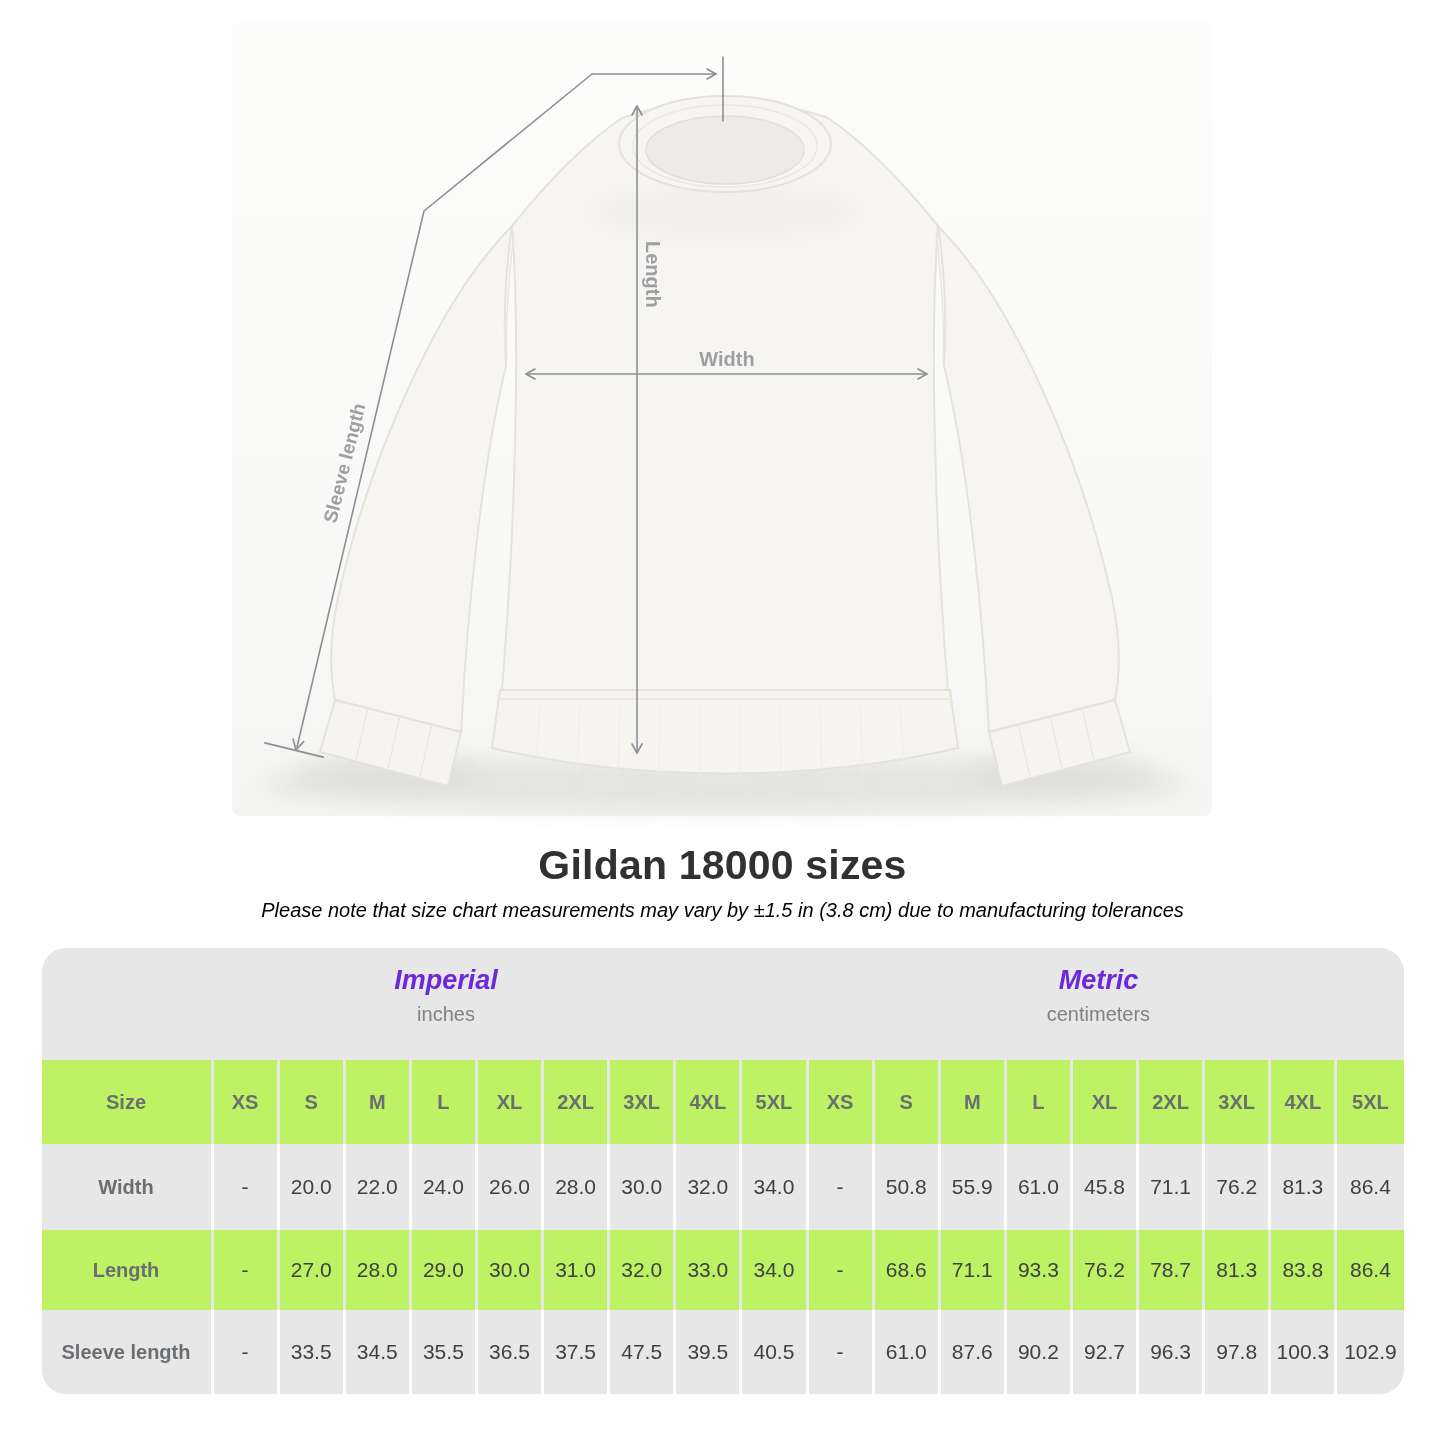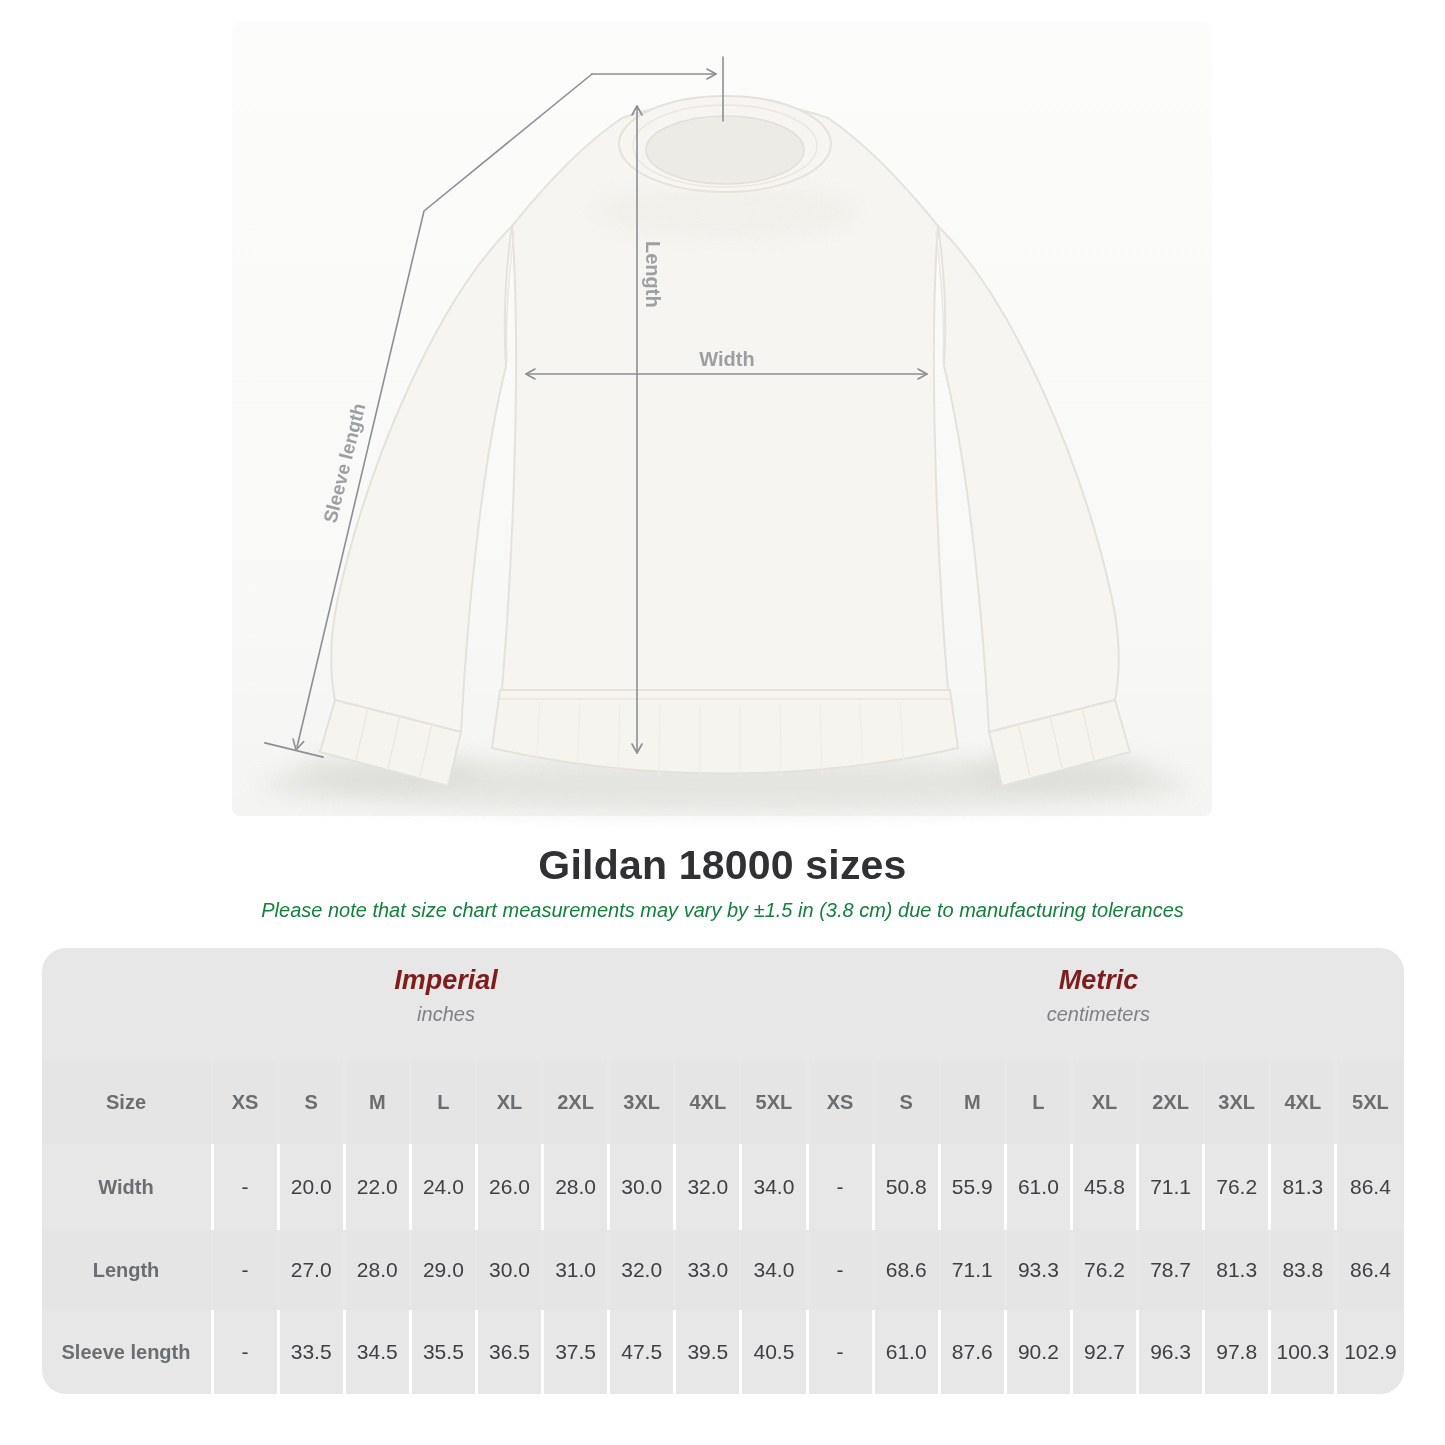--- a/index.html
+++ b/index.html
@@ -4,30 +4,30 @@
 <style>
   html,body{margin:0;padding:0;}
   body{
     width:1445px;height:1445px;background:#ffffff;overflow:hidden;
     font-family:"Liberation Sans","DejaVu Sans",sans-serif;
   }
   .hero{position:relative;width:1445px;height:828px;}
   .hero svg{position:absolute;left:0;top:0;}
   .title-wrap{text-align:center;margin-top:14px;}
   .title{font-size:41px;font-weight:bold;color:#2f3133;letter-spacing:.2px;}
-  .subtitle{margin-top:10px;font-size:20px;font-style:italic;color:#15803d;}
+  .subtitle{margin-top:10px;font-size:20px;font-style:italic;color:#000000;}
   .size-table{width:1362px;margin:26px auto 0;border-radius:24px;overflow:hidden;}
   .band{position:relative;height:112px;background:#e7e7e7;}
   .bgroup{position:absolute;top:17px;transform:translateX(-50%);text-align:center;}
-  .gname{font-size:27px;font-weight:bold;font-style:italic;color:#7f1d1d;}
-  .gunit{margin-top:7px;font-size:20px;font-style:italic;color:#7f8284;}
+  .gname{font-size:27px;font-weight:bold;font-style:italic;color:#6d28d9;}
+  .gunit{margin-top:7px;font-size:20px;color:#7f8284;}
   .trow{display:grid;grid-template-columns:172px repeat(18,1fr);}
   .r0{height:84px;}.r1{height:86px;}.r2{height:80px;}.r3{height:84px;}
   .cell{display:flex;align-items:center;justify-content:center;min-width:0;}
-  .w{background:#e5e5e5;border-right:3px solid #e7e7e7;}
+  .w{background:#bef264;border-right:3px solid #e7e7e7;}
   .g{background:#e7e7e7;border-right:3px solid #ffffff;}
   .trow .cell:last-child{border-right:none;}
   .h{font-weight:bold;color:#6b6e71;font-size:20px;}
   .v{color:#3e4042;font-size:21px;}
 </style>
 </head>
 <body>
 
 <div class="hero">
   <svg width="1445" height="828" viewBox="0 0 1445 828">

